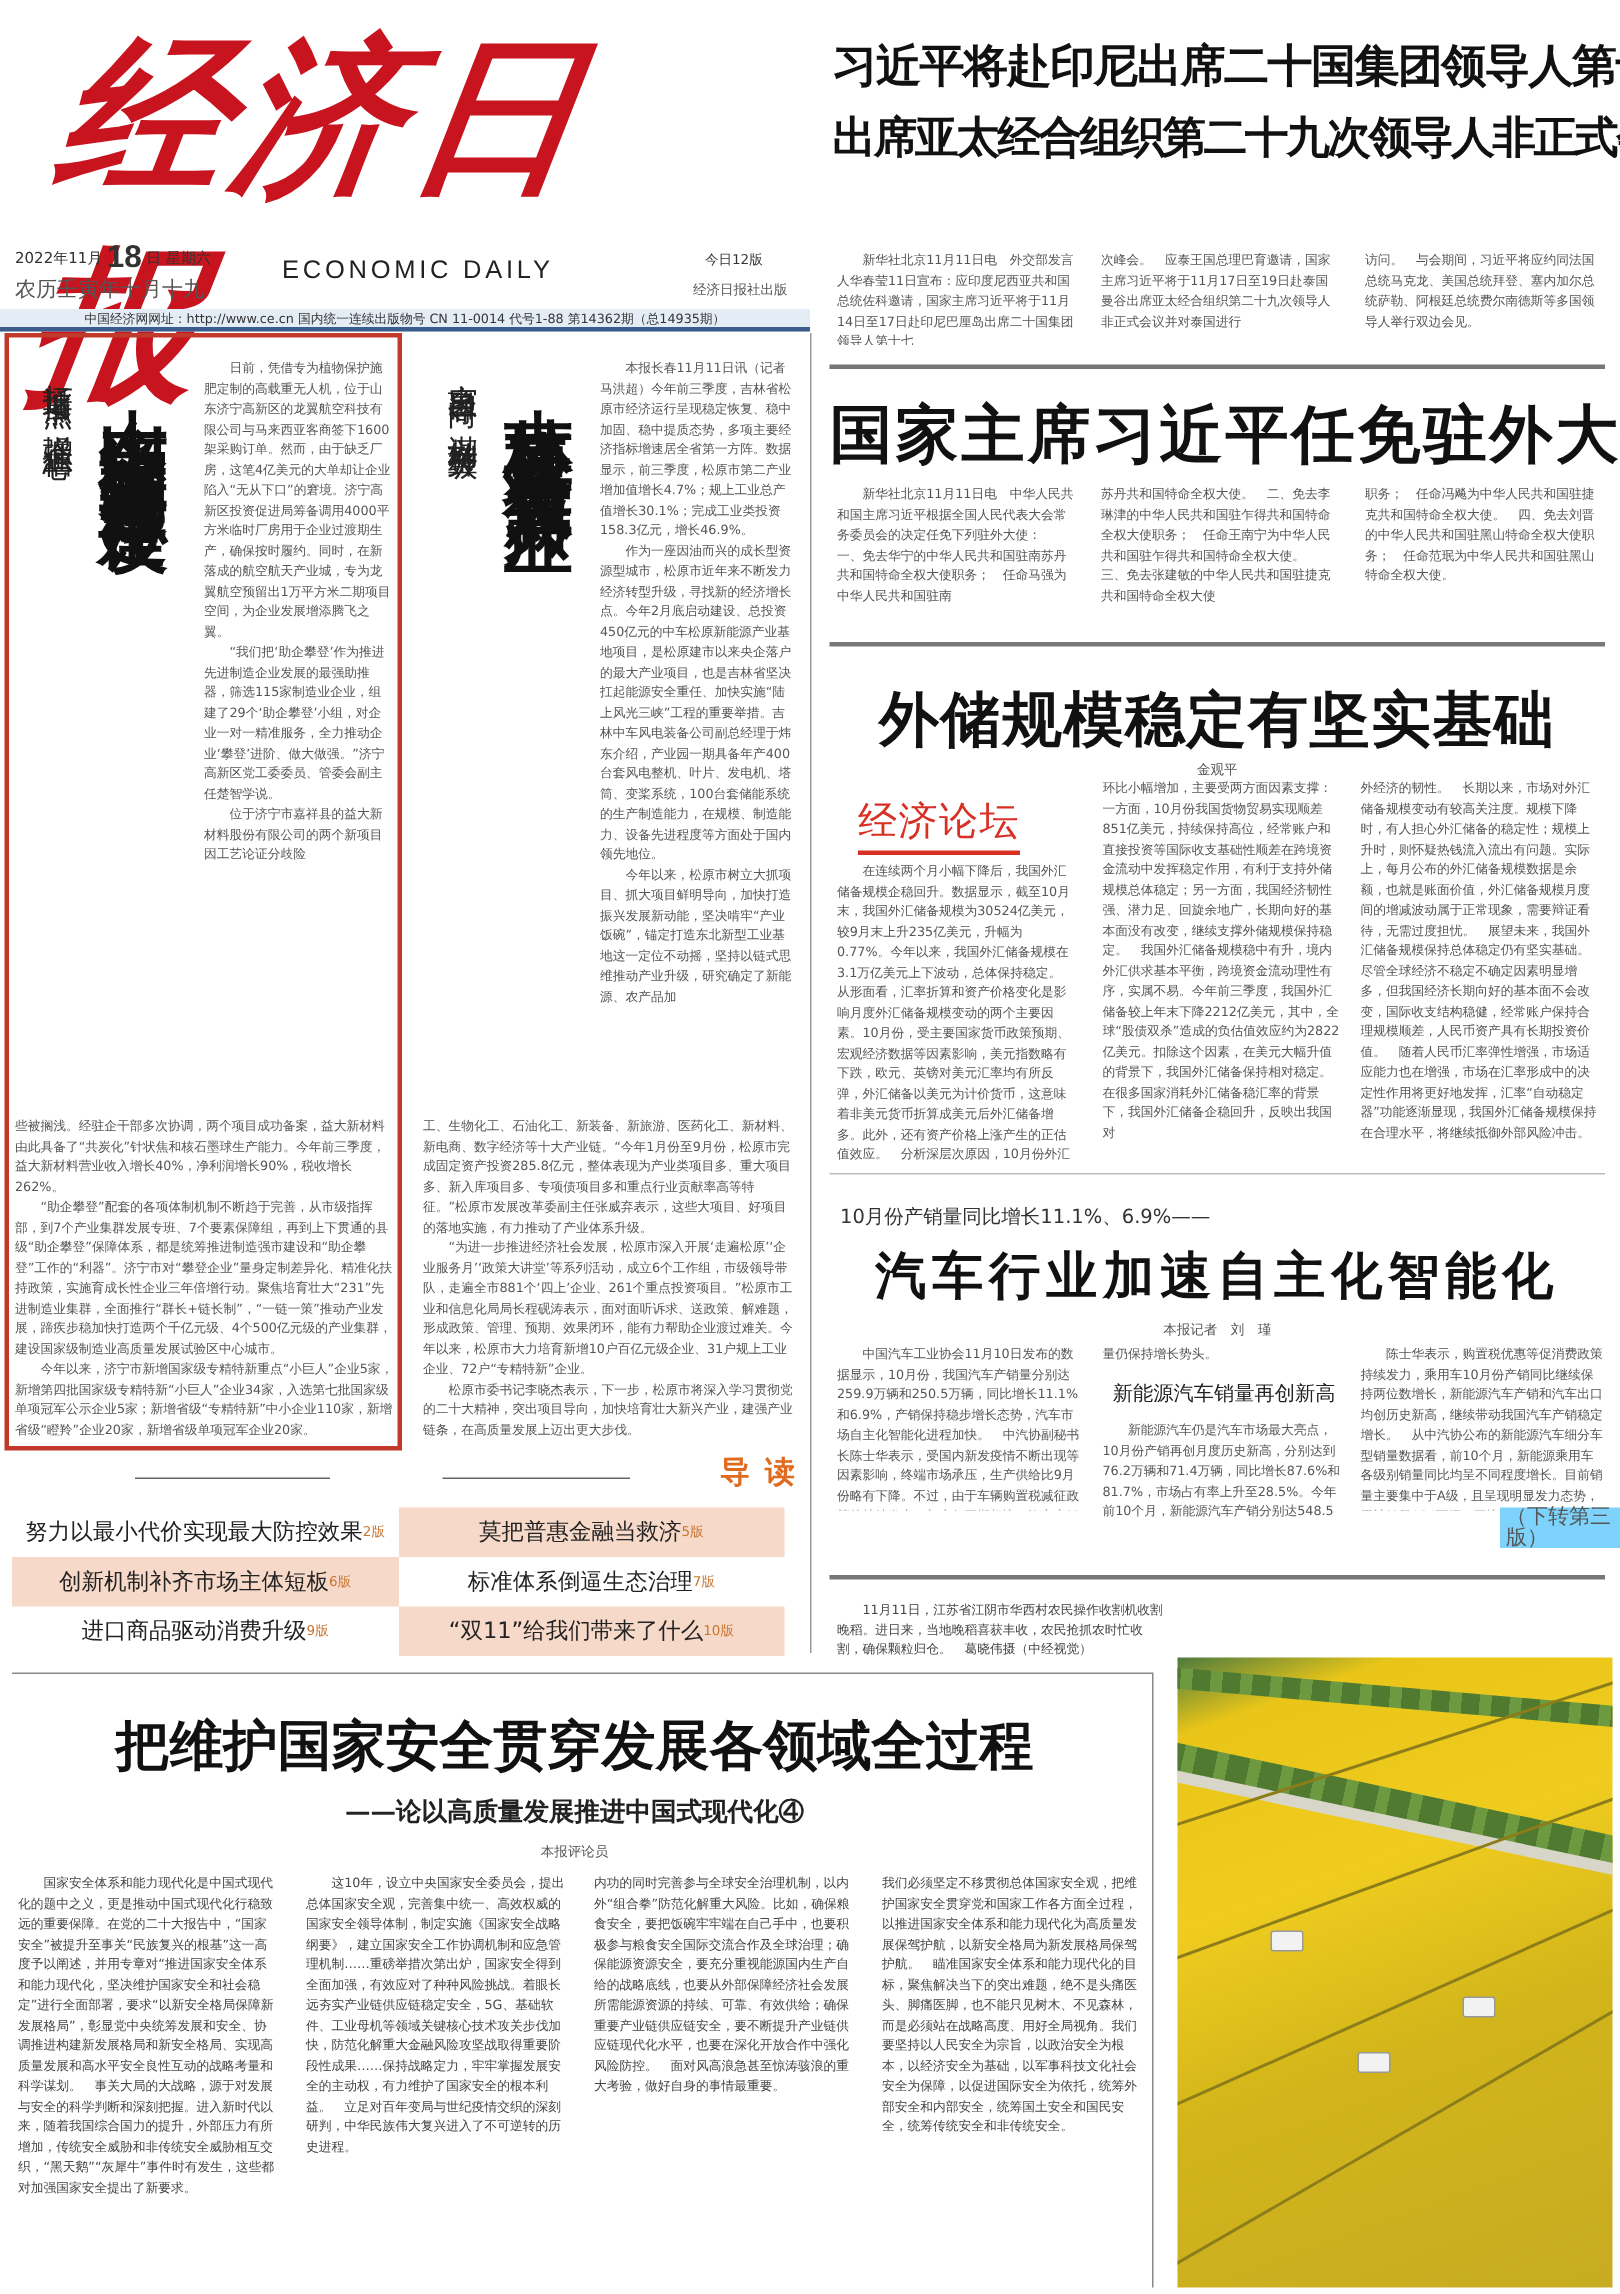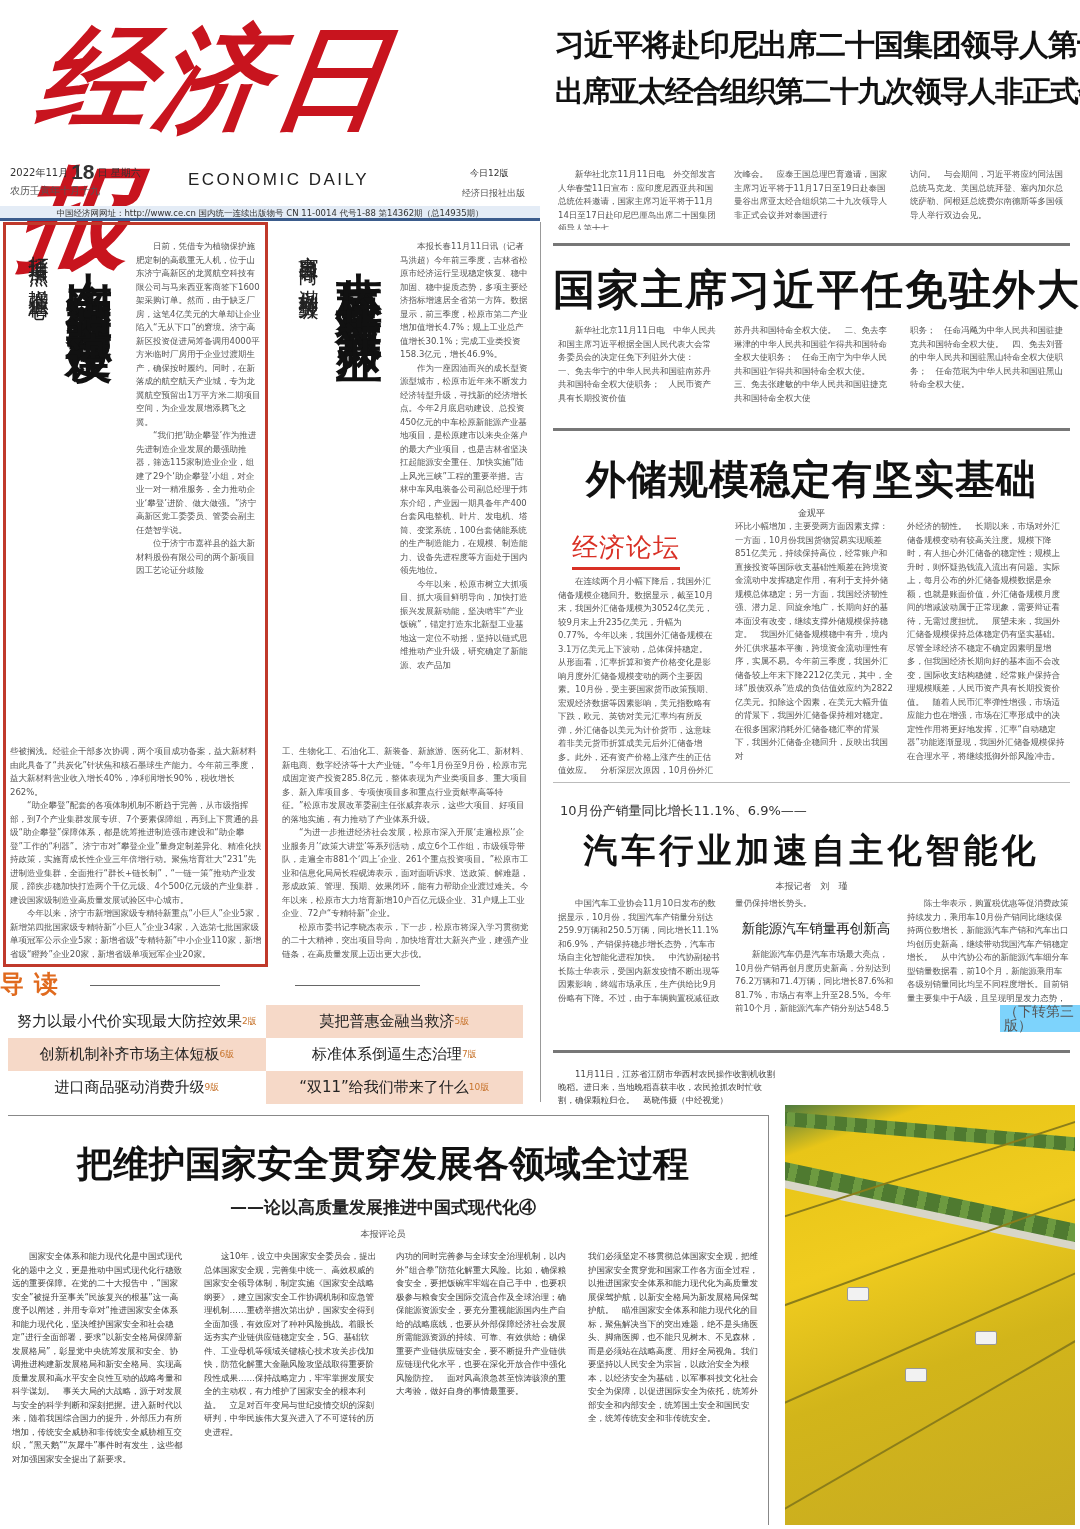--- a/index.html
+++ b/index.html
@@ -2,36 +2,36 @@
 <html><head>
 <meta charset="utf-8">
 <style>
 *{box-sizing:border-box;margin:0;padding:0}
 body{width:1080px;height:1529px;background:#fff;font-family:"DejaVu Sans",sans-serif;color:#222;overflow:hidden;position:relative}
 .abs{position:absolute}
 .masthead{left:0;top:0;width:540px;height:220px}
 .logo{left:40px;top:8px;width:470px;height:140px;font-family:"DejaVu Serif",serif;font-size:112px;font-weight:bold;color:#c8141e;letter-spacing:6px;font-style:italic;line-height:140px;transform:skewX(-8deg)}
 .date{left:10px;top:160px;font-size:10px;color:#333}
 .date b{font-size:21px;font-family:"Liberation Sans",sans-serif;vertical-align:-3px;margin:0 3px}
-.lunar{left:10px;top:184px;font-size:10px;color:#555}
+.lunar{left:10px;top:184px;font-size:14px;color:#555}
 .engname{left:188px;top:170px;font-family:"Liberation Sans",sans-serif;font-size:17px;letter-spacing:2.5px;color:#222}
 .pages{left:470px;top:167px;font-size:9px;color:#333}
 .pub{left:462px;top:187px;font-size:9px;color:#555}
 .infobar{left:0;top:206px;width:540px;height:15px;background:#e4ecf6;font-size:8.5px;color:#333;text-align:center;line-height:15px;border-bottom:3px solid #3b5c8c}
 .lead-h{left:555px;top:22px;width:520px;font-family:"DejaVu Sans",sans-serif;font-weight:bold;font-size:30px;line-height:46px;color:#111;letter-spacing:-1px;white-space:nowrap}
 .col3{display:grid;grid-template-columns:1fr 1fr 1fr;column-gap:18px;font-size:8.5px;line-height:13.5px;color:#555}
 .p{text-indent:2em}
 .rule{height:3px;background:#777}
 .h-big{font-weight:bold;color:#111;white-space:nowrap;text-align:center}
 .red-box{left:3px;top:222px;width:265px;height:745px;border:3px solid #c0392b}
 .vt{writing-mode:vertical-rl;text-orientation:upright}
 .sub-vt{font-size:20px;line-height:24px;color:#222;letter-spacing:2px}
 .title-vt{font-family:"DejaVu Serif",serif;font-weight:bold;font-size:46px;line-height:50px;color:#111;letter-spacing:6px}
 .body-s{font-size:8.5px;line-height:13.5px;color:#555}
-.guide-title{left:0;top:970px;width:540px;text-align:left;color:#e06a1e;font-size:24px;font-weight:bold;letter-spacing:10px}
+.guide-title{left:0;top:970px;width:540px;text-align:right;color:#e06a1e;font-size:20px;font-weight:bold;letter-spacing:10px}
 .guide-line{top:985px;height:1px;background:#666}
 .guide{left:8px;top:1005px;width:515px}
 .g-row{display:flex;height:33px}
 .g-cell{flex:1;display:flex;align-items:center;justify-content:center;padding:0 6px;font-size:15px;color:#222}
 .g-cell.hl{background:#f6d9c8}
 .g-cell span.pg{font-size:9px;color:#c8752e}
 .forum{left:572px;top:530px;font-size:26px;font-weight:normal;color:#d93025;letter-spacing:1px;border-bottom:3px solid #d93025;padding-bottom:2px}
 .photo{left:785px;top:1105px;width:290px;height:420px;overflow:hidden;background:linear-gradient(160deg,#4c7a3f 0%,#e8c518 10%,#f0cc1f 35%,#d2b51a 60%,#c7ab22 100%)}
 .road{position:absolute;left:-20px;top:70px;width:360px;height:9px;background:#d8d6c8;transform:rotate(12deg);transform-origin:left}
 .treeline{position:absolute;left:-10px;top:55px;width:360px;height:18px;background:repeating-linear-gradient(90deg,#4f7a30 0 14px,#6d9a40 14px 22px);transform:rotate(12deg);transform-origin:left;border-radius:8px}
@@ -58,21 +58,21 @@
 </div>
 <div class="abs col3" style="left:558px;top:168px;width:510px;height:62px;overflow:hidden">
   <div class="p">新华社北京11月11日电　外交部发言人华春莹11日宣布：应印度尼西亚共和国总统佐科邀请，国家主席习近平将于11月14日至17日赴印尼巴厘岛出席二十国集团领导人第十七</div>
   <div>次峰会。　应泰王国总理巴育邀请，国家主席习近平将于11月17日至19日赴泰国曼谷出席亚太经合组织第二十九次领导人非正式会议并对泰国进行</div>
   <div>访问。　与会期间，习近平将应约同法国总统马克龙、美国总统拜登、塞内加尔总统萨勒、阿根廷总统费尔南德斯等多国领导人举行双边会见。</div>
 </div>
 <div class="abs rule" style="left:553px;top:243px;width:517px"></div>
 
 <div class="abs h-big" style="left:553px;top:262px;width:517px;font-size:42px;letter-spacing:2px">国家主席习近平任免驻外大使</div>
 <div class="abs col3" style="left:558px;top:324px;width:510px;height:94px;overflow:hidden">
-  <div class="p">新华社北京11月11日电　中华人民共和国主席习近平根据全国人民代表大会常务委员会的决定任免下列驻外大使：　一、免去华宁的中华人民共和国驻南苏丹共和国特命全权大使职务；　人民币资产具有长期投资价值</div>
+  <div class="p">新华社北京11月11日电　中华人民共和国主席习近平根据全国人民代表大会常务委员会的决定任免下列驻外大使：　一、免去华宁的中华人民共和国驻南苏丹共和国特命全权大使职务；　任命马强为中华人民共和国驻南</div>
   <div>苏丹共和国特命全权大使。　二、免去李琳津的中华人民共和国驻乍得共和国特命全权大使职务；　任命王南宁为中华人民共和国驻乍得共和国特命全权大使。　三、免去张建敏的中华人民共和国驻捷克共和国特命全权大使</div>
   <div>职务；　任命冯飚为中华人民共和国驻捷克共和国特命全权大使。　四、免去刘晋的中华人民共和国驻黑山特命全权大使职务；　任命范珉为中华人民共和国驻黑山特命全权大使。</div>
 </div>
 <div class="abs rule" style="left:553px;top:428px;width:517px"></div>
 
 <div class="abs h-big" style="left:553px;top:452px;width:517px;font-size:40px;letter-spacing:1px">外储规模稳定有坚实基础</div>
 <div class="abs" style="left:553px;top:507px;width:517px;text-align:center;font-size:9px;color:#555">金观平</div>
 <div class="abs forum">经济论坛</div>
 <div class="abs body-s" style="left:558px;top:575px;width:158px;height:200px;overflow:hidden;text-indent:2em">在连续两个月小幅下降后，我国外汇储备规模企稳回升。数据显示，截至10月末，我国外汇储备规模为30524亿美元，较9月末上升235亿美元，升幅为0.77%。今年以来，我国外汇储备规模在3.1万亿美元上下波动，总体保持稳定。　从形面看，汇率折算和资产价格变化是影响月度外汇储备规模变动的两个主要因素。10月份，受主要国家货币政策预期、宏观经济数据等因素影响，美元指数略有下跌，欧元、英镑对美元汇率均有所反弹，外汇储备以美元为计价货币，这意味着非美元货币折算成美元后外汇储备增多。此外，还有资产价格上涨产生的正估值效应。　分析深层次原因，10月份外汇储备</div>
 <div class="abs body-s" style="left:735px;top:520px;width:158px;height:255px;overflow:hidden">环比小幅增加，主要受两方面因素支撑：一方面，10月份我国货物贸易实现顺差851亿美元，持续保持高位，经常账户和直接投资等国际收支基础性顺差在跨境资金流动中发挥稳定作用，有利于支持外储规模总体稳定；另一方面，我国经济韧性强、潜力足、回旋余地广，长期向好的基本面没有改变，继续支撑外储规模保持稳定。　我国外汇储备规模稳中有升，境内外汇供求基本平衡，跨境资金流动理性有序，实属不易。今年前三季度，我国外汇储备较上年末下降2212亿美元，其中，全球“股债双杀”造成的负估值效应约为2822亿美元。扣除这个因素，在美元大幅升值的背景下，我国外汇储备保持相对稳定。在很多国家消耗外汇储备稳汇率的背景下，我国外汇储备企稳回升，反映出我国对</div>

